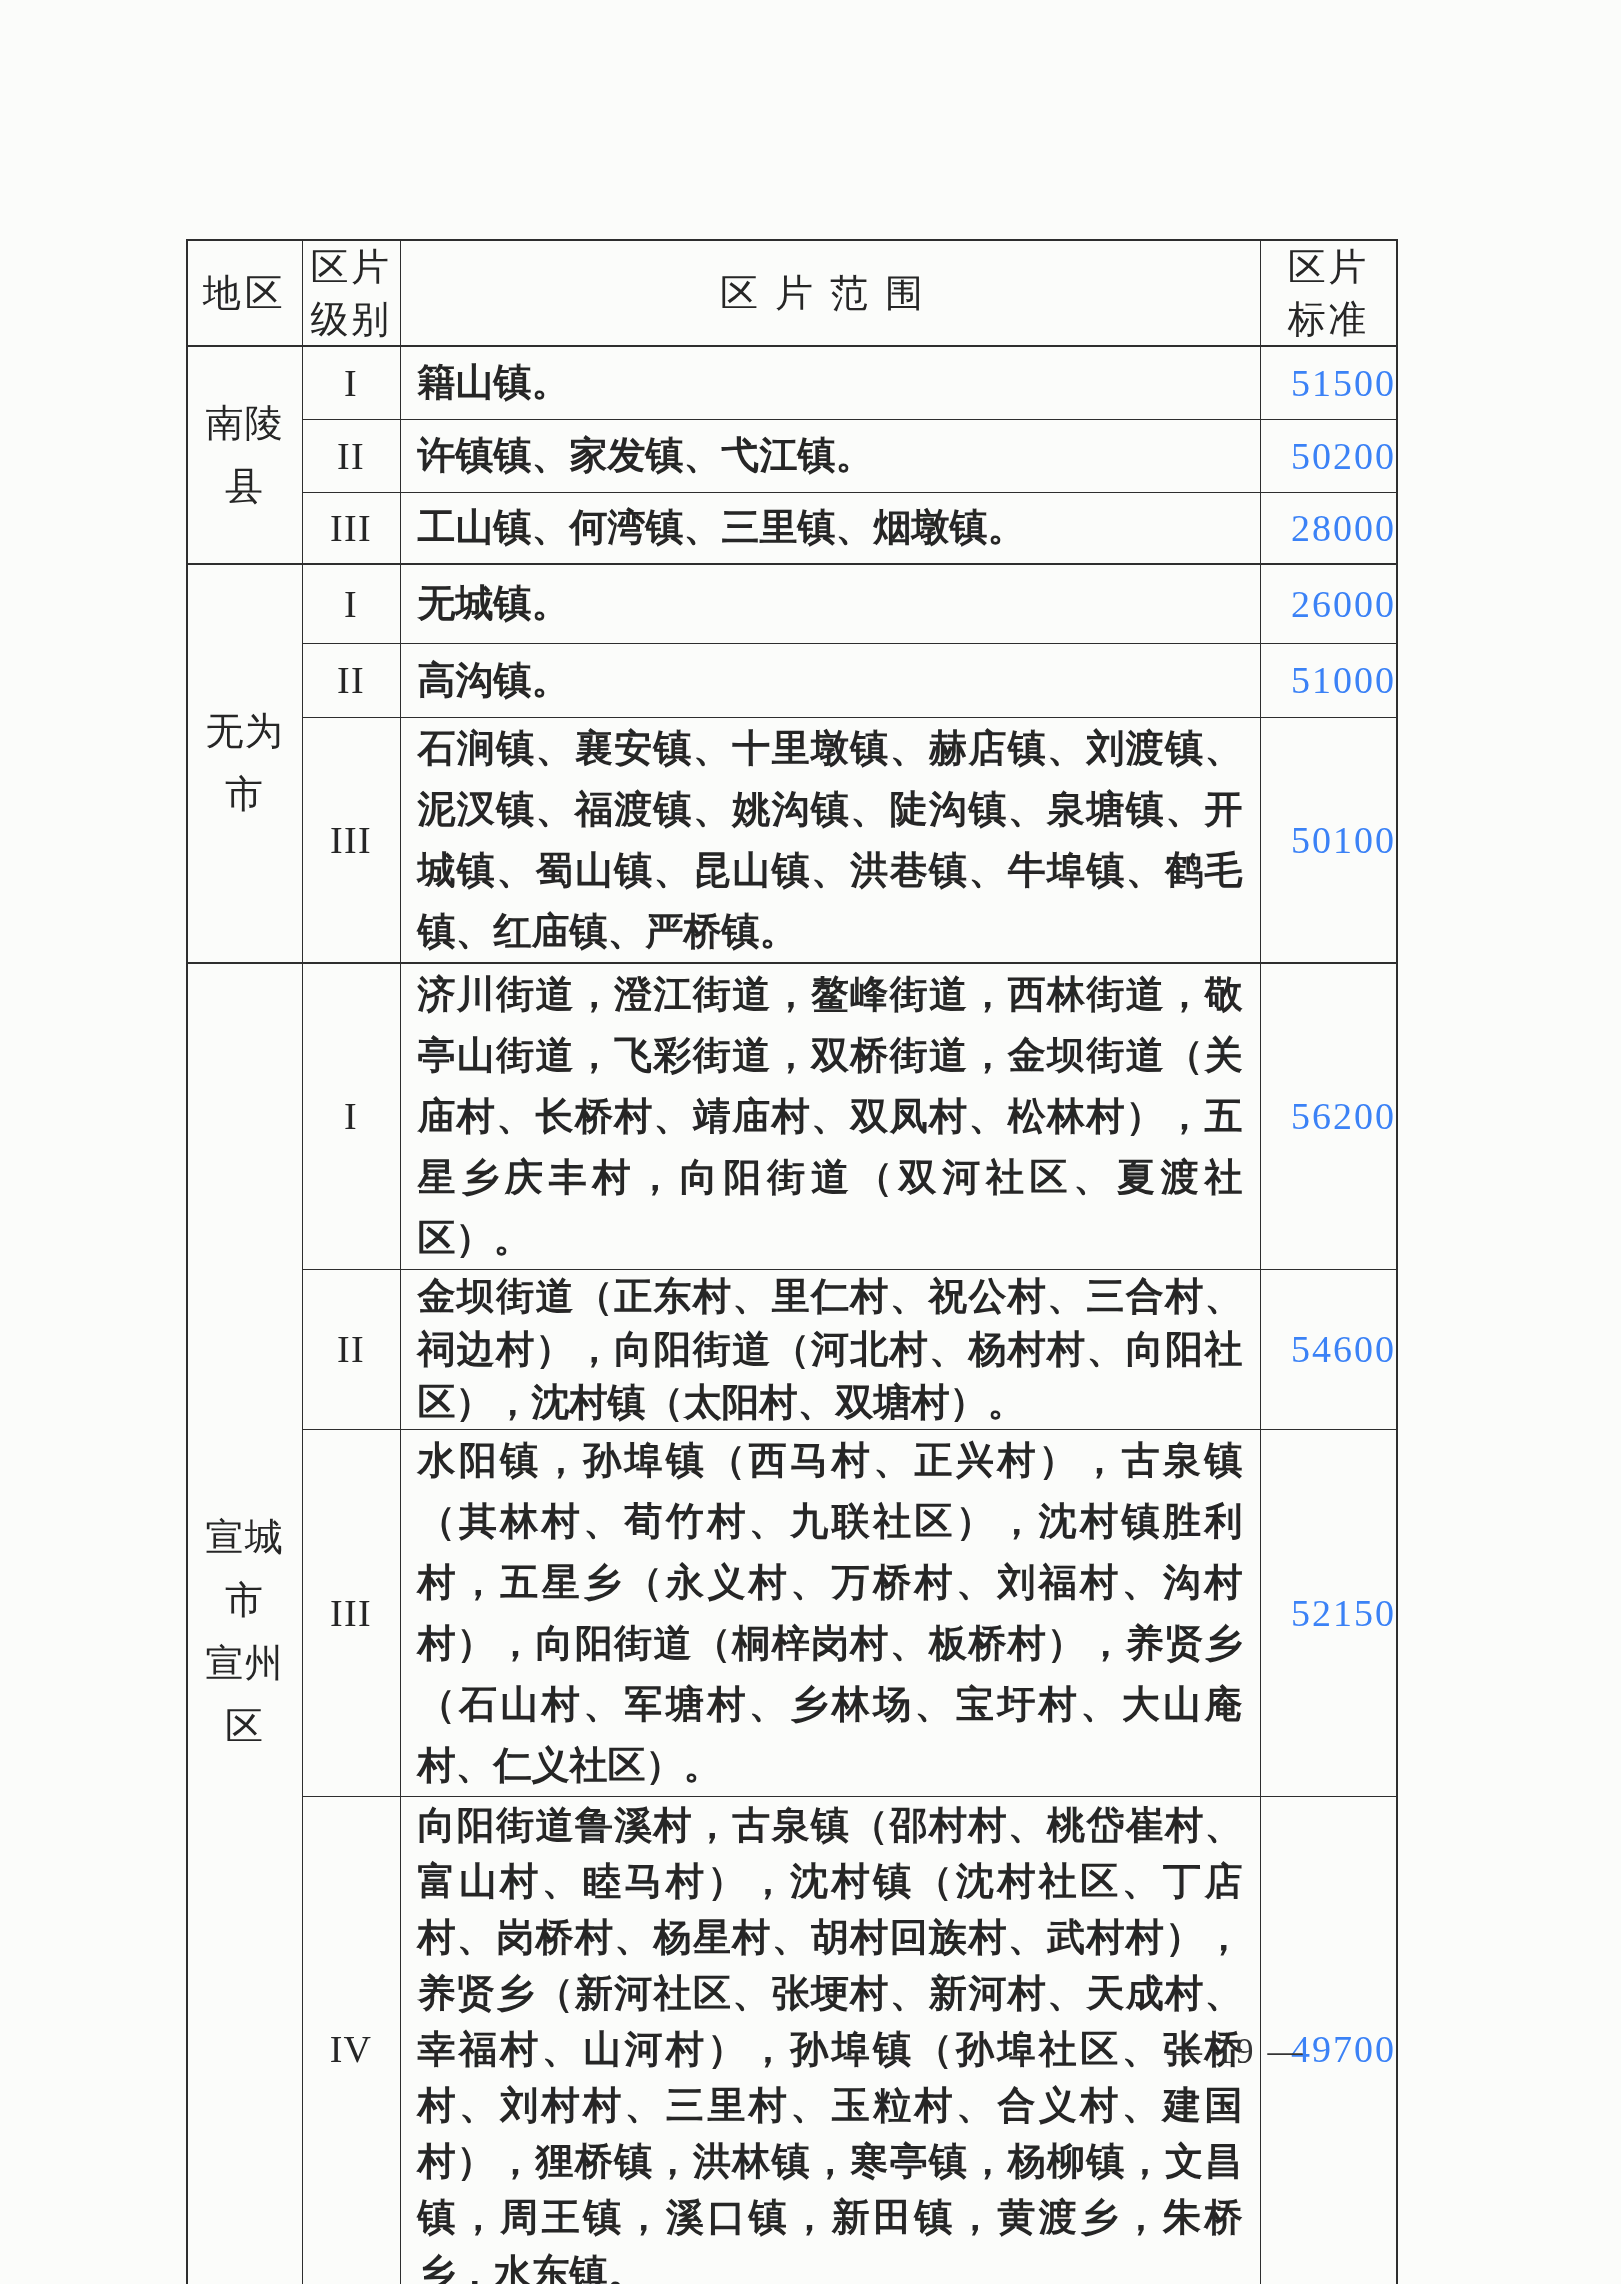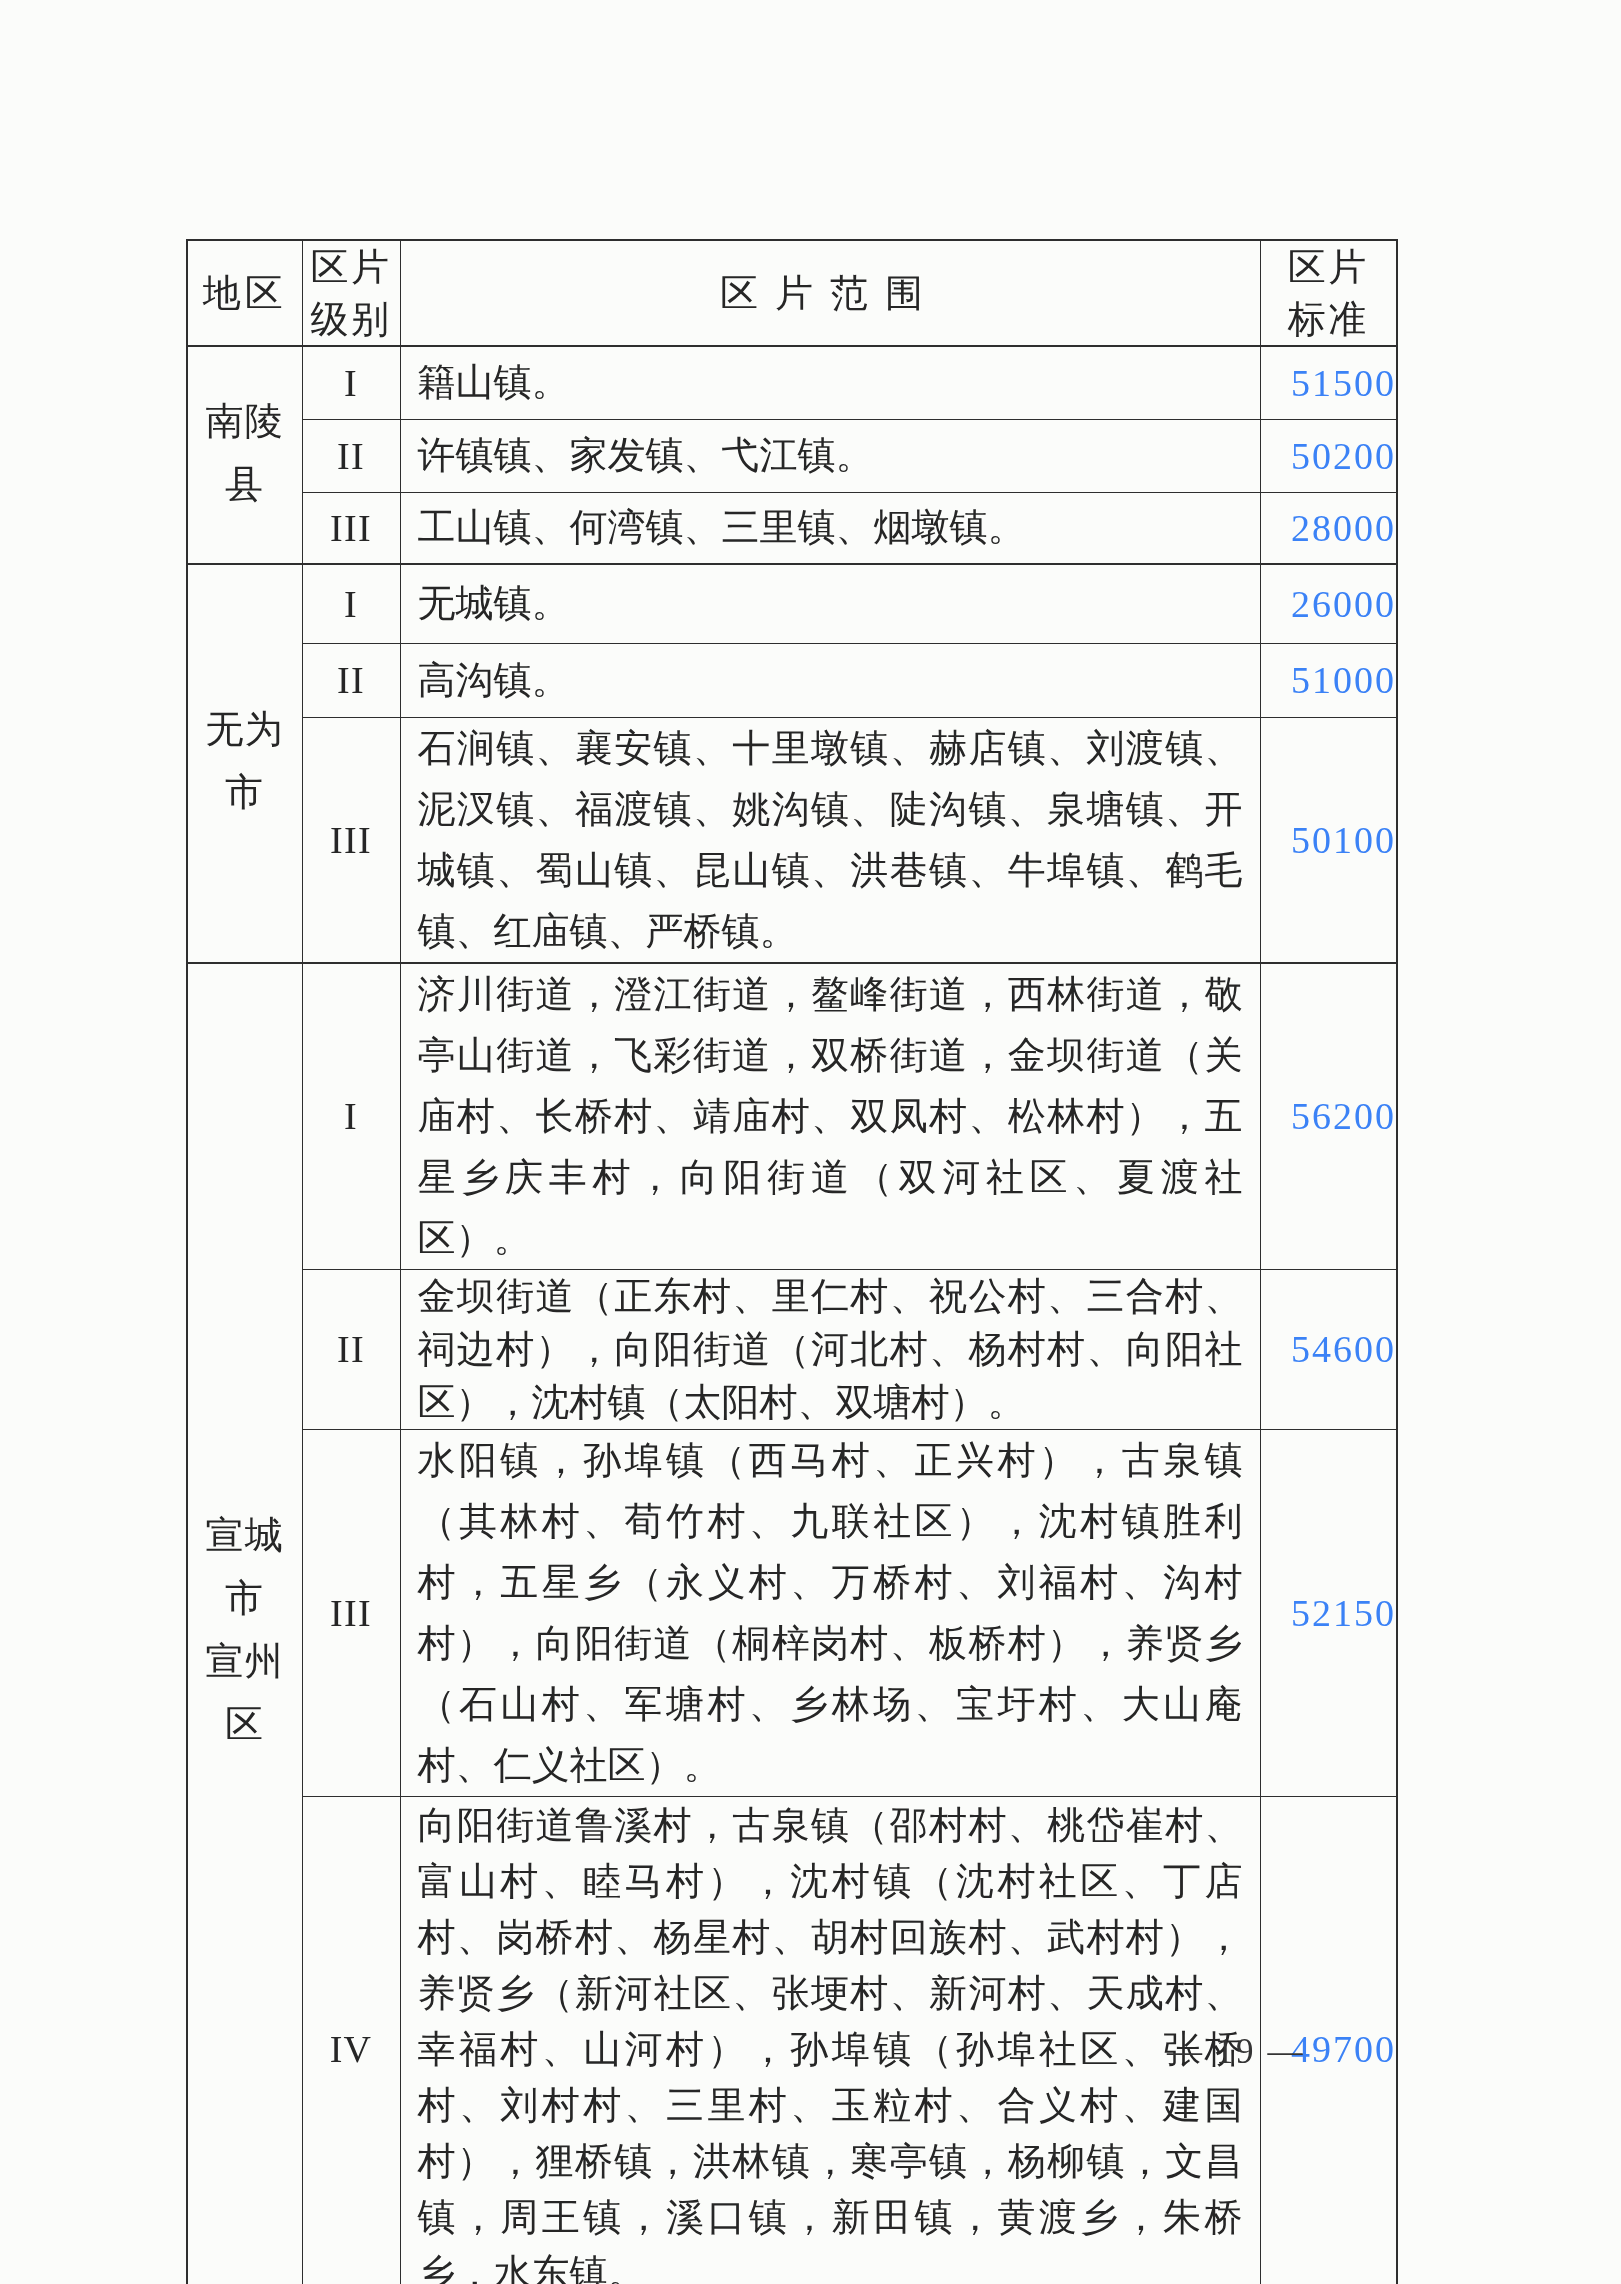--- a/index.html
+++ b/index.html
@@ -29,26 +29,27 @@
   }
   tr.header-row { height:94px; }
   tr.header-row th { border-bottom-width:2.6px; text-align:center; }
   tr.group-start td { border-top-width:2.6px; }
 
   th.hdr-region { letter-spacing:3.9px; }
   th.hdr-scope  { letter-spacing:17px; }
   th.hdr-stacked div { line-height:52px; letter-spacing:2.6px; }
 
   td.region-cell { text-align:center; letter-spacing:1.3px; }
-  td.region-cell div { line-height:63px;font-family:Liberation Mono, monospace; }
+  td.region-cell div { line-height:63px; }
   td.level-cell { text-align:center; letter-spacing:1.3px; }
   td.scope-cell {
     text-align:justify; text-align-last:left;
     padding:0 17px 0 17px;
     line-height:61px;
+    font-weight:bold;
   }
   td.scope-cell.lh82 { line-height:53px;margin-left:23px; }
   td.scope-cell.lh86 { line-height:56px; }
   td.standard-cell { text-align:right; letter-spacing:2px; color:#3b82f6;margin-top:43px; }
 
   tr.rh112 { height:73px; }
   tr.rh110 { height:72px; }
   tr.rh121 { height:79px; }
   tr.rh114 { height:74px; }
   tr.rh282 { height:184px; }

